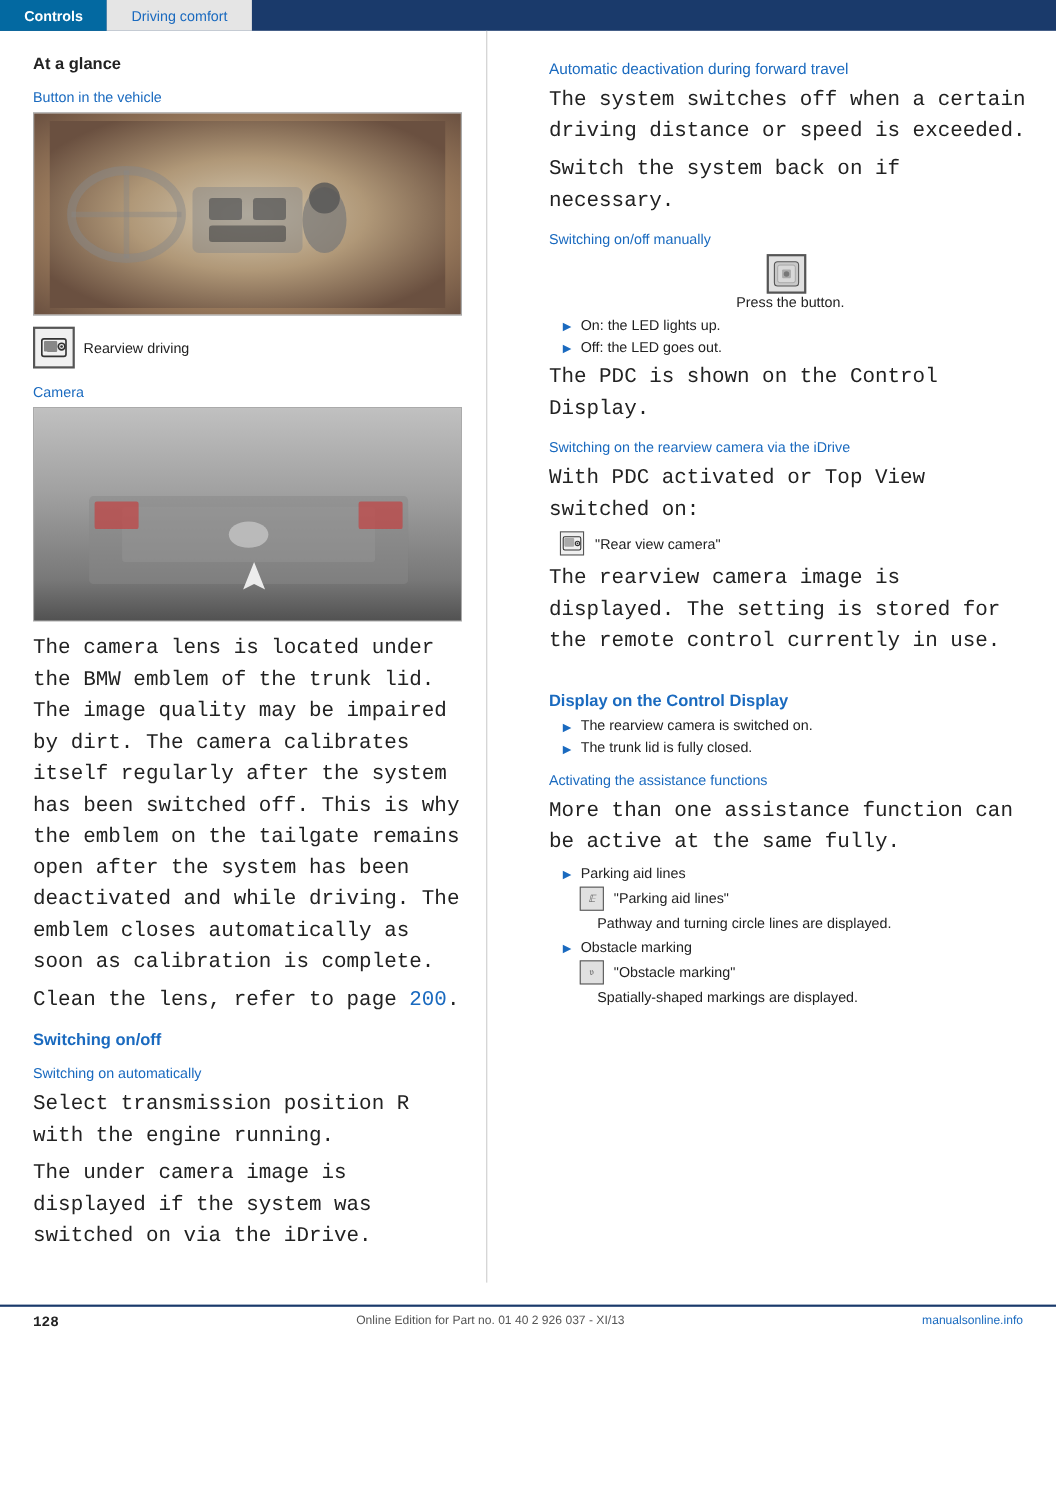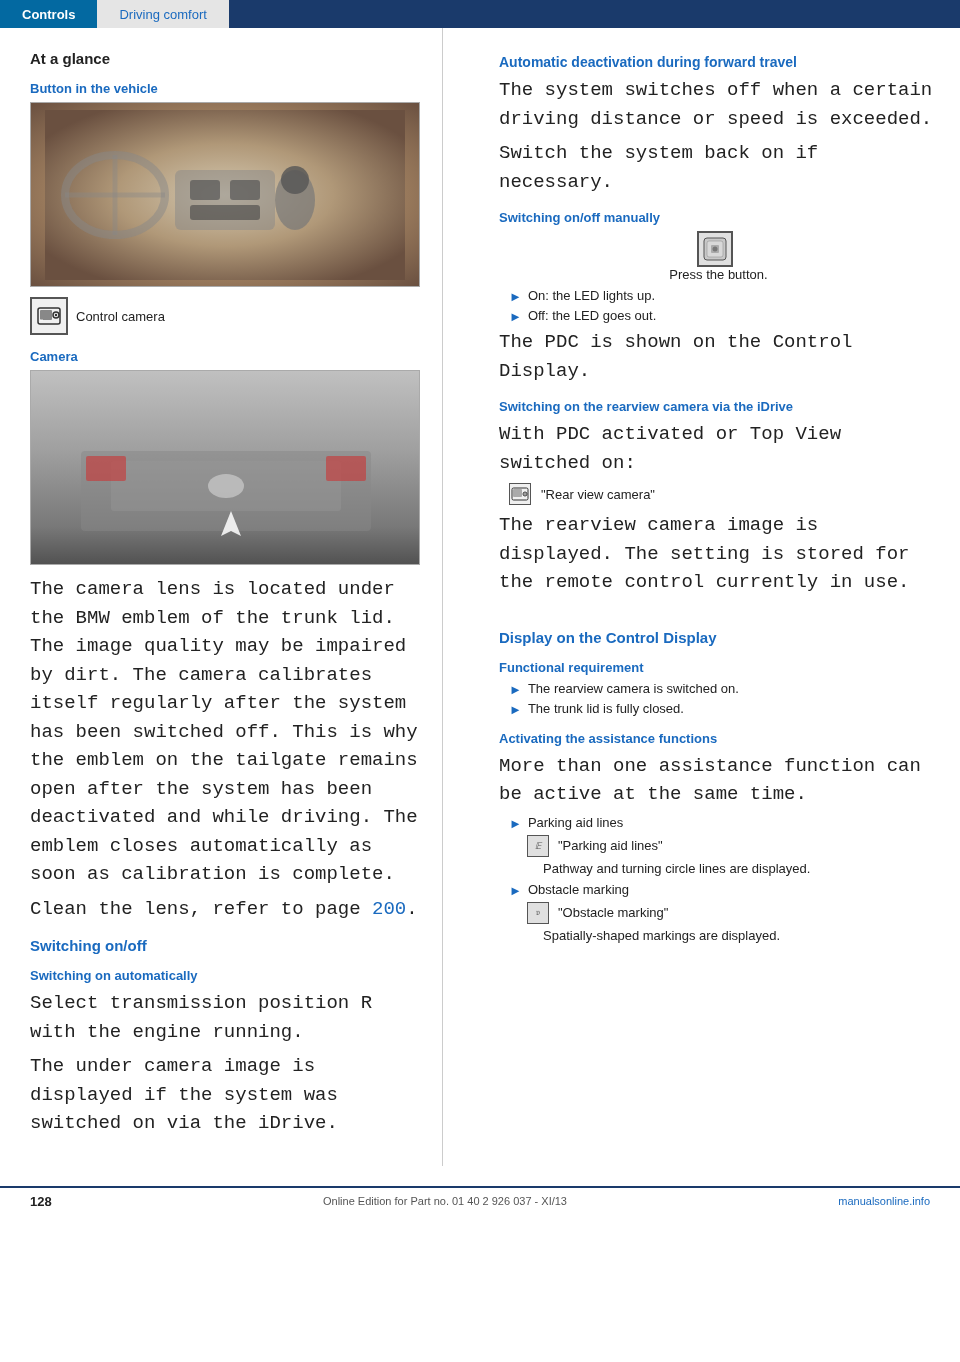--- a/index.html
+++ b/index.html
@@ -51,21 +51,21 @@
       padding: 22px 22px 22px 24px;
     }
     h1.section-title {
       font-size: 15px;
       font-weight: bold;
       color: #222;
       margin-bottom: 10px;
     }
     h2.blue-heading {
       font-size: 13px;
-      font-weight: bold;
+      font-weight: normal;
       color: #1a6abf;
       margin-bottom: 6px;
       margin-top: 14px;
     }
     h2.blue-heading-lg {
       font-size: 15px;
       font-weight: bold;
       color: #1a6abf;
       margin-bottom: 6px;
       margin-top: 14px;
@@ -160,20 +160,21 @@
       border: 1px solid #555;
       font-size: 9px;
       margin-right: 4px;
       vertical-align: middle;
       background: #f0f0f0;
     }
     .page-number {
       font-size: 13px;
       font-weight: bold;
       color: #222;
+      font-family: Liberation Mono, monospace;
     }
     .footer-text {
       font-size: 11px;
       color: #555;
     }
     .link-blue {
       color: #1a6abf;
     }
     .switch-icon {
       display: inline-flex;
@@ -241,21 +242,21 @@
     <div class="rearview-label">
       <div class="icon-box">
         <svg viewBox="0 0 26 26">
           <rect x="2" y="5" width="22" height="16" rx="2" fill="none" stroke="#333" stroke-width="1.5"></rect>
           <rect x="4" y="7" width="12" height="10" rx="1" fill="#888"></rect>
           <circle cx="20" cy="12" r="3" fill="none" stroke="#333" stroke-width="1.5"></circle>
           <circle cx="20" cy="12" r="1.2" fill="#333"></circle>
           <line x1="4" y1="17" x2="7" y2="17" stroke="#fff" stroke-width="0.8"></line>
         </svg>
       </div>
-      <span>Control camera</span>
+      <span>Rearview driving</span>
     </div>
 
     <h2 class="blue-heading">Camera</h2>
 
     <div class="camera-image-placeholder camera-img">
       <svg width="390" height="195" viewBox="0 0 390 195">
         <defs>
           <linearGradient id="cgrad" x1="0%" y1="0%" x2="0%" y2="100%">
             <stop offset="0%" stop-color="#c0c0c0"></stop>
             <stop offset="40%" stop-color="#a0a0a0"></stop>
@@ -337,34 +338,33 @@
           <circle cx="14" cy="7" r="0.8" fill="#333"></circle>
         </svg>
       </div>
       <span>"Rear view camera"</span>
     </div>
 
     <p>The rearview camera image is displayed. The setting is stored for the remote control currently in use.</p>
 
     <h2 class="blue-heading-lg" style="margin-top:32px;">Display on the Control Display</h2>
 
-    <h2 class="blue-heading">Functional requirement</h2>
 
     <div class="bullet-item">
       <span class="bullet-arrow">►</span>
       <span>The rearview camera is switched on.</span>
     </div>
     <div class="bullet-item">
       <span class="bullet-arrow">►</span>
       <span>The trunk lid is fully closed.</span>
     </div>
 
     <h2 class="blue-heading" style="margin-top:14px;">Activating the assistance functions</h2>
 
-    <p>More than one assistance function can be active at the same time.</p>
+    <p>More than one assistance function can be active at the same fully.</p>
 
     <div class="bullet-item" style="margin-top:6px;">
       <span class="bullet-arrow">►</span>
       <span>Parking aid lines</span>
     </div>
     <div class="sub-bullet">
       <span style="display:inline-flex; align-items:center; gap:5px;">
         <span class="icon-inline" style="font-style:italic; font-size:9px; font-family:serif; color:#555; background:#e0e0e0;">𝔼</span>
         <span>"Parking aid lines"</span>
       </span>

